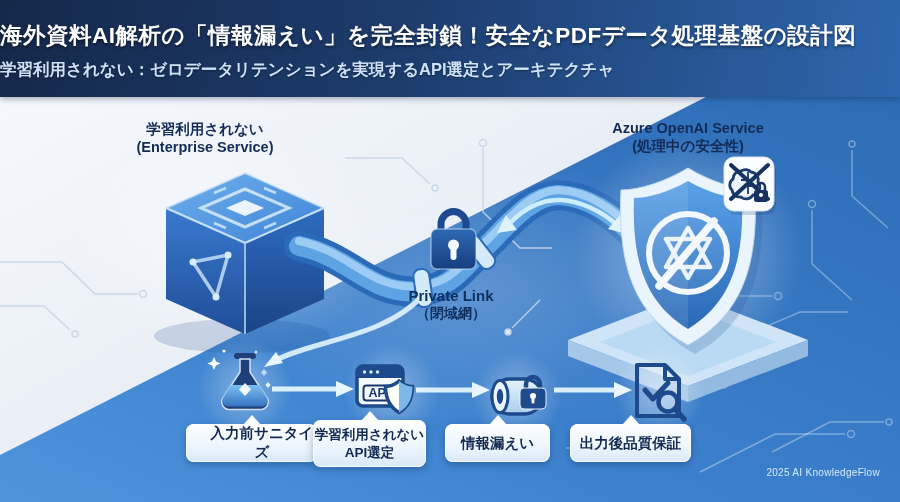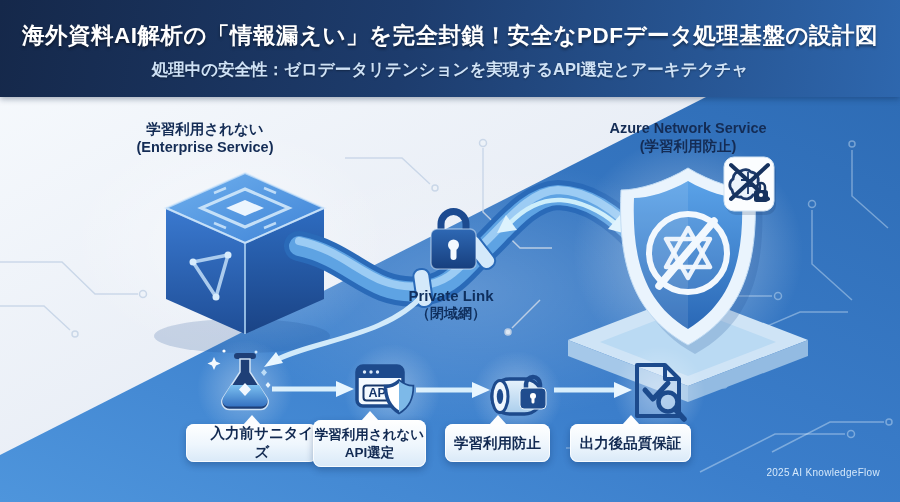--- a/index.html
+++ b/index.html
@@ -6,21 +6,21 @@
   .stage {
     position:relative; width:900px; height:502px; overflow:hidden;
     font-family:"Liberation Sans", sans-serif;
   }
   .scene { position:absolute; left:0; top:0; width:900px; height:502px; display:block; }
 
   
   .header {
     position:absolute; left:0; top:0; width:900px; height:97px;
     background:linear-gradient(100deg,#15284a 0%, #1d3c6d 45%, #2e67ae 100%);
-    text-align:center; color:#fff;
+    text-align:left; color:#fff;
     box-shadow:0 2px 6px rgba(10,30,60,.35);
   }
   .header .title {
     margin-top:20px; font-size:22.5px; font-weight:bold; letter-spacing:.5px;
     color:#ffffff; text-shadow:0 2px 3px rgba(0,0,0,.45);
   }
   .header .subtitle {
     margin-top:8px; font-size:16.5px; font-weight:bold; color:#cfe2f6;
     text-shadow:0 1px 2px rgba(0,0,0,.35);
   }
@@ -281,52 +281,52 @@
       <path d="M 637,365 h 28 l 14,14 v 37 h -42 z" fill="rgba(238,246,253,0.2)" stroke="#1c4a8c" stroke-width="4" stroke-linejoin="round"></path>
       <path d="M 665,365 v 14 h 14" fill="none" stroke="#1c4a8c" stroke-width="4" stroke-linejoin="round"></path>
       <path d="M 645,390 l 8,9 15,-16" fill="none" stroke="#1c4a8c" stroke-width="5" stroke-linecap="round" stroke-linejoin="round"></path>
       <circle cx="668" cy="402" r="9.5" fill="rgba(214,233,249,0.55)" stroke="#1c4a8c" stroke-width="4.5"></circle>
       <line x1="675" y1="409" x2="684" y2="419" stroke="#1c4a8c" stroke-width="5.5" stroke-linecap="round"></line>
     </g>
   </svg>
 
   <div class="header">
     <div class="title">海外資料AI解析の「情報漏えい」を完全封鎖！安全なPDFデータ処理基盤の設計図</div>
-    <div class="subtitle">処理中の安全性：ゼロデータリテンションを実現するAPI選定とアーキテクチャ</div>
+    <div class="subtitle">学習利用されない：ゼロデータリテンションを実現するAPI選定とアーキテクチャ</div>
   </div>
 
   <div class="node-label enterprise">
     <div class="l1">学習利用されない</div>
     <div class="l2">(Enterprise Service)</div>
   </div>
 
   <div class="node-label azure">
-    <div class="l1">Azure Network Service</div>
-    <div class="l2">(学習利用防止)</div>
+    <div class="l1">Azure OpenAI Service</div>
+    <div class="l2">(処理中の安全性)</div>
   </div>
 
   <div class="node-label private">
     <div class="l1">Private Link</div>
     <div class="l2">（閉域網）</div>
   </div>
 
   <div class="step-box" style="left:186px; top:424px; width:110px; height:38px;padding-left:21px;">
     <span class="pointer"></span>
     <span class="step-label">入力前サニタイズ</span>
   </div>
 
   <div class="step-box two-line" style="left:313px; top:420px; width:113px; height:47px;">
     <span class="pointer"></span>
     <span class="step-label">学習利用されない
 API選定</span>
   </div>
 
   <div class="step-box" style="left:445px; top:424px; width:105px; height:38px;">
     <span class="pointer"></span>
-    <span class="step-label">学習利用防止</span>
+    <span class="step-label">情報漏えい</span>
   </div>
 
   <div class="step-box" style="left:570px; top:424px; width:121px; height:38px;">
     <span class="pointer"></span>
     <span class="step-label">出力後品質保証</span>
   </div>
 
   <div class="footer">2025 AI KnowledgeFlow</div>
 
 </div>

